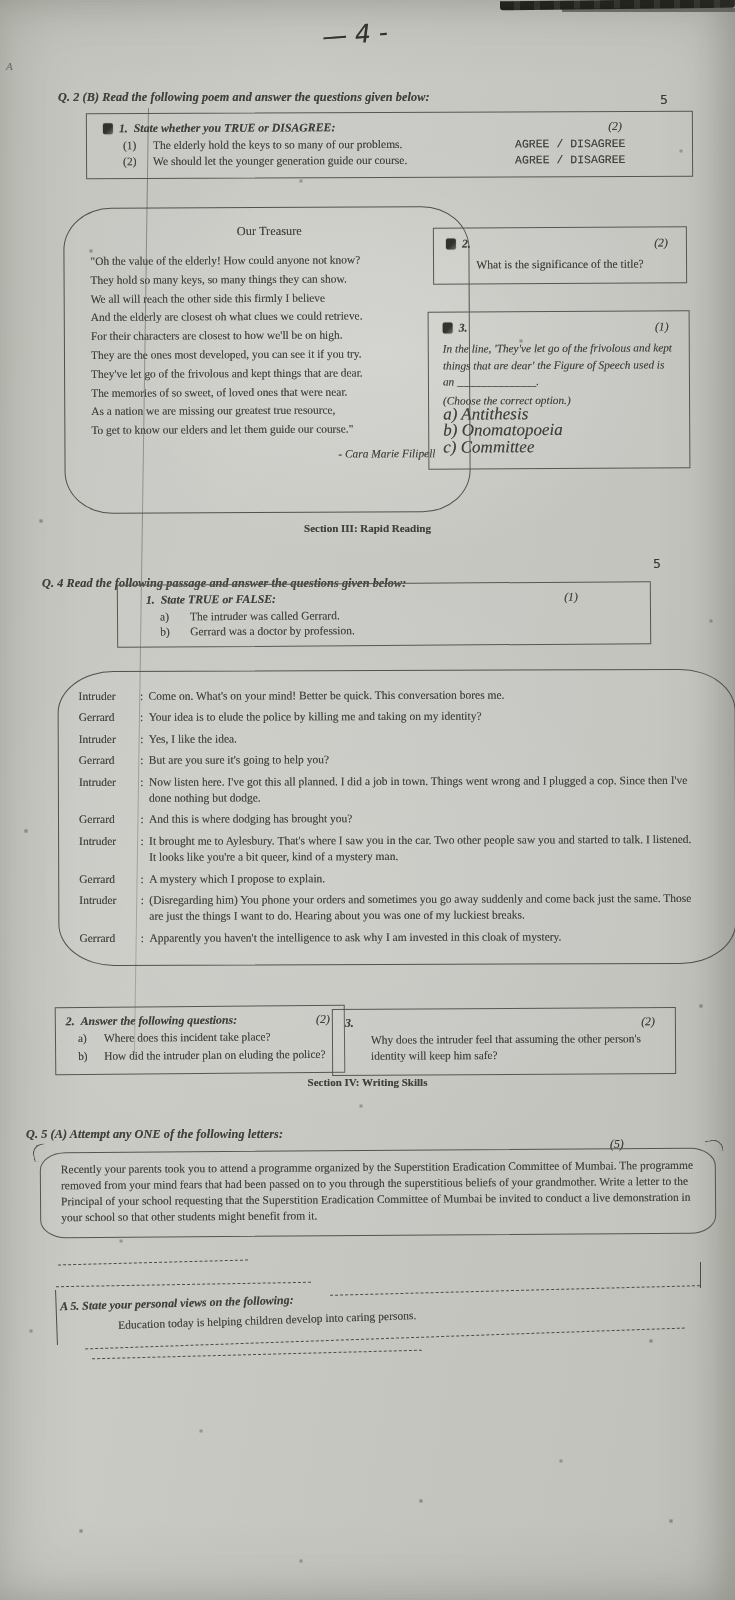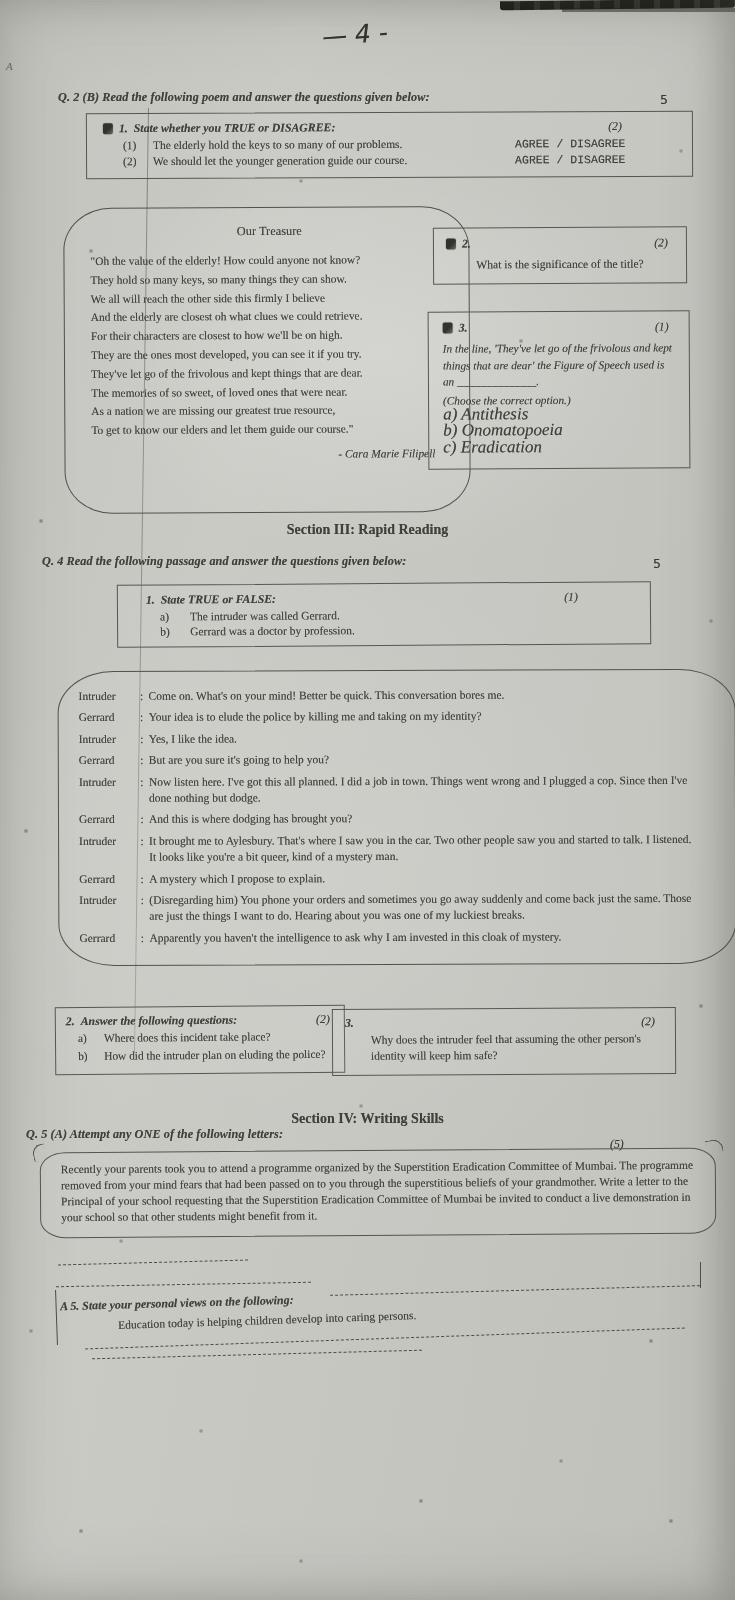--- a/index.html
+++ b/index.html
@@ -39,21 +39,21 @@
   
   .q2-box{left:433px;top:227px;width:228px;padding:8px 12px 12px;transform:rotate(-0.3deg);}
   .q2-box .head-marks{right:6px;}
   .q2-question{text-align:center;font-size:11.6px;margin-top:7px;}
   .q3opt-box{left:428px;top:311px;width:234px;padding:8px 12px 12px 14px;transform:rotate(-0.3deg);}
   .q3opt-box .head-marks{right:8px;}
   .q3opt-question{font-style:italic;font-size:11.3px;line-height:16.6px;margin-top:5px;}
   .q3opt-instr{font-style:italic;font-size:11.3px;margin-top:4px;}
   .q3opt-option{font-style:italic;font-size:17px;line-height:16.6px;}
   
-  .section-title{width:735px;text-align:center;font-weight:bold;font-size:14px;}
+  .section-title{width:735px;text-align:center;font-weight:bold;font-size:11px;}
   
   .tf-box{left:117px;top:583px;width:508px;padding:7px 14px 9px 10px;transform:rotate(-0.4deg);}
   .tf-box .head-marks{right:58px;}
   .tf-item{display:flex;margin-top:3px;padding-left:32px;font-size:11.5px;}
   .tf-item .letter{width:30px;flex:0 0 30px;}
   
   .dialogue-box{left:58px;top:670px;width:618px;border:1.5px solid #52524b;border-radius:56px/42px;
     padding:16px 38px 14px 20px;transform:rotate(-0.2deg);background:rgba(252,252,248,0.05);}
   .drow{display:flex;margin-bottom:5px;font-size:11.5px;line-height:16.4px;}
   .dspeaker{width:56px;flex:0 0 56px;}
@@ -162,26 +162,26 @@
 <div class="abs box q3opt-box txt">
   <div class="box-head">
     <span class="mark-icon"></span>
     <span class="bi">3.</span>
     <span class="head-marks">(1)</span>
   </div>
   <div class="q3opt-question">In the line, 'They've let go of the frivolous and kept things that are dear' the Figure of Speech used is an ______________.</div>
   <div class="q3opt-instr">(Choose the correct option.)</div>
   <div class="q3opt-option">a) Antithesis</div>
   <div class="q3opt-option">b) Onomatopoeia</div>
-  <div class="q3opt-option">c) Eradication</div>
+  <div class="q3opt-option">c) Committee</div>
 </div>
 
 <div class="abs section-title txt" style="top:522px;">Section III: Rapid Reading</div>
 
-<div class="abs heading txt" style="left:42px;top:554px;width:580px;">Q. 4 Read the following passage and answer the questions given below:</div>
+<div class="abs heading txt" style="left:42px;top:576px;width:580px;">Q. 4 Read the following passage and answer the questions given below:</div>
 <div class="abs marks txt" style="left:653px;top:556px;">5</div>
 
 <div class="abs box tf-box txt">
   <div class="box-head" style="padding-left:18px;">
     <span class="bi">1.</span>
     <span class="bi">State TRUE or FALSE:</span>
     <span class="head-marks">(1)</span>
   </div>
   <div class="tf-item">
     <span class="letter">a)</span>
@@ -263,21 +263,21 @@
 </div>
 
 <div class="abs box ansbox3 txt">
   <div class="box-head">
     <span class="bi">3.</span>
     <span class="head-marks">(2)</span>
   </div>
   <div class="question">Why does the intruder feel that assuming the other person's identity will keep him safe?</div>
 </div>
 
-<div class="abs section-title txt" style="top:1111px;">Section IV: Writing Skills</div>
+<div class="abs section-title txt" style="top:1076px;">Section IV: Writing Skills</div>
 
 <div class="abs heading txt" style="left:26px;top:1127px;width:560px;">Q. 5 (A) Attempt any ONE of the following letters:</div>
 <div class="abs marks txt" style="left:610px;top:1137px;font-size:11.8px;font-style:italic;font-family:'Liberation Serif',serif;">(5)</div>
 
 <div class="letter-box txt">
   <span class="curl curl-left"></span>
   <span class="curl curl-right"></span>
   <div class="letter-text">Recently your parents took you to attend a programme organized by the Superstition Eradication Committee of Mumbai. The programme removed from your mind fears that had been passed on to you through the superstitious beliefs of your grandmother. Write a letter to the Principal of your school requesting that the Superstition Eradication Committee of Mumbai be invited to conduct a live demonstration in your school so that other students might benefit from it.</div>
 </div>
 

